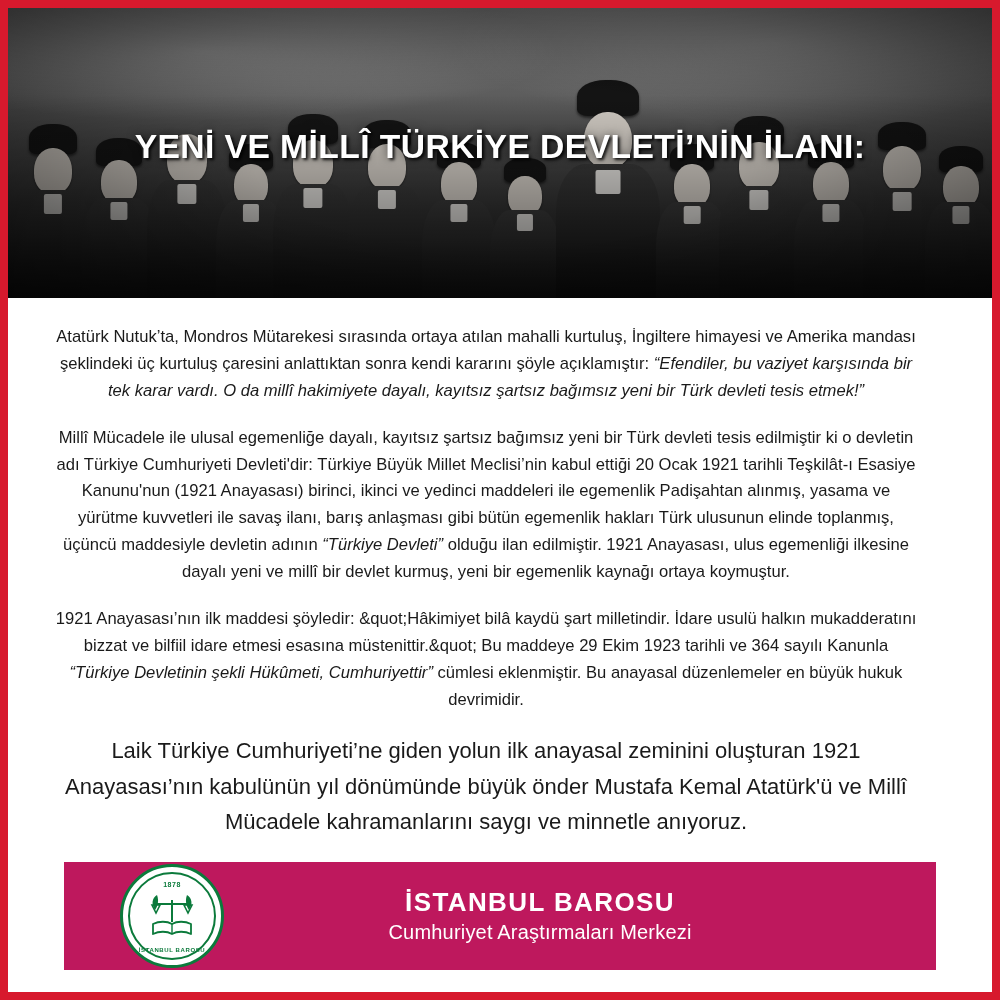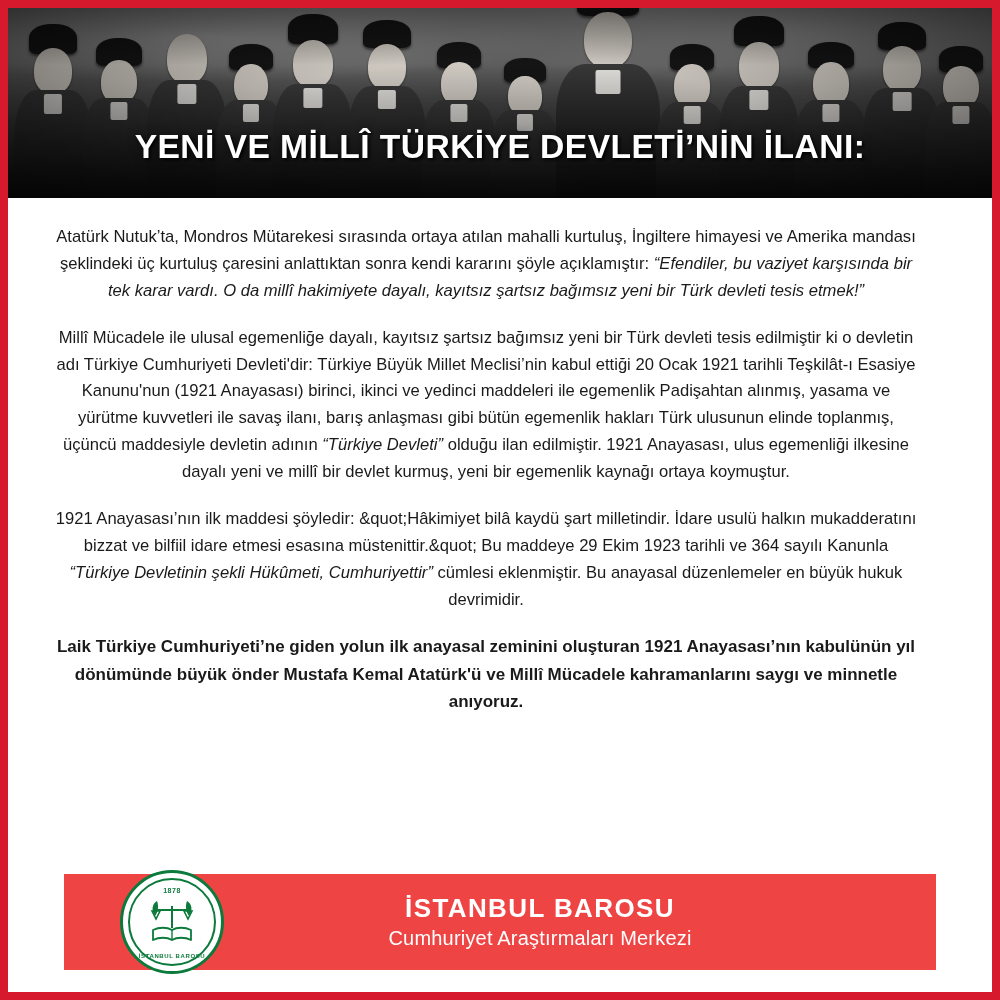--- a/index.html
+++ b/index.html
@@ -22,21 +22,21 @@
     box-sizing: border-box;
     border: 8px solid #d7192d;
     display: flex;
     flex-direction: column;
   }
 
   
   .hero {
     position: relative;
     width: 100%;
-    height: 190px;
+    height: 290px;
     overflow: hidden;
     background: #ec4899;
     flex: 0 0 auto;
   }
   .hero-photo {
     position: absolute;
     inset: 0;
     background:
       radial-gradient(ellipse 60% 40% at 20% 15%, rgba(255,255,255,0.30), rgba(255,255,255,0) 60%),
       radial-gradient(ellipse 50% 45% at 78% 12%, rgba(255,255,255,0.22), rgba(255,255,255,0) 65%),
@@ -131,32 +131,32 @@
     font-size: 16.6px;
     line-height: 1.62;
     color: #1a1a1a;
     text-align: center;
     font-family: "Liberation Sans", sans-serif;
   }
   p.para:last-child { margin-bottom: 0; }
   .quote { font-style: italic; }
   .ital { font-style: italic; }
   p.closing {
-    font-weight: bold;
-    font-size: 17px;
+    font-weight: normal;
+    font-size: 22px;
     line-height: 1.6;
     margin-top: 16px;
   }
 
   
   .footer {
     flex: 0 0 auto;
     margin: 8px 56px 22px 56px;
-    height: 96px;
-    background: #ef4444;
+    height: 108px;
+    background: #be185d;
     display: flex;
     align-items: center;
     position: relative;
   }
   .logo {
     position: absolute;
     left: 56px;
     top: 50%;
     transform: translateY(-50%);
     width: 104px;

